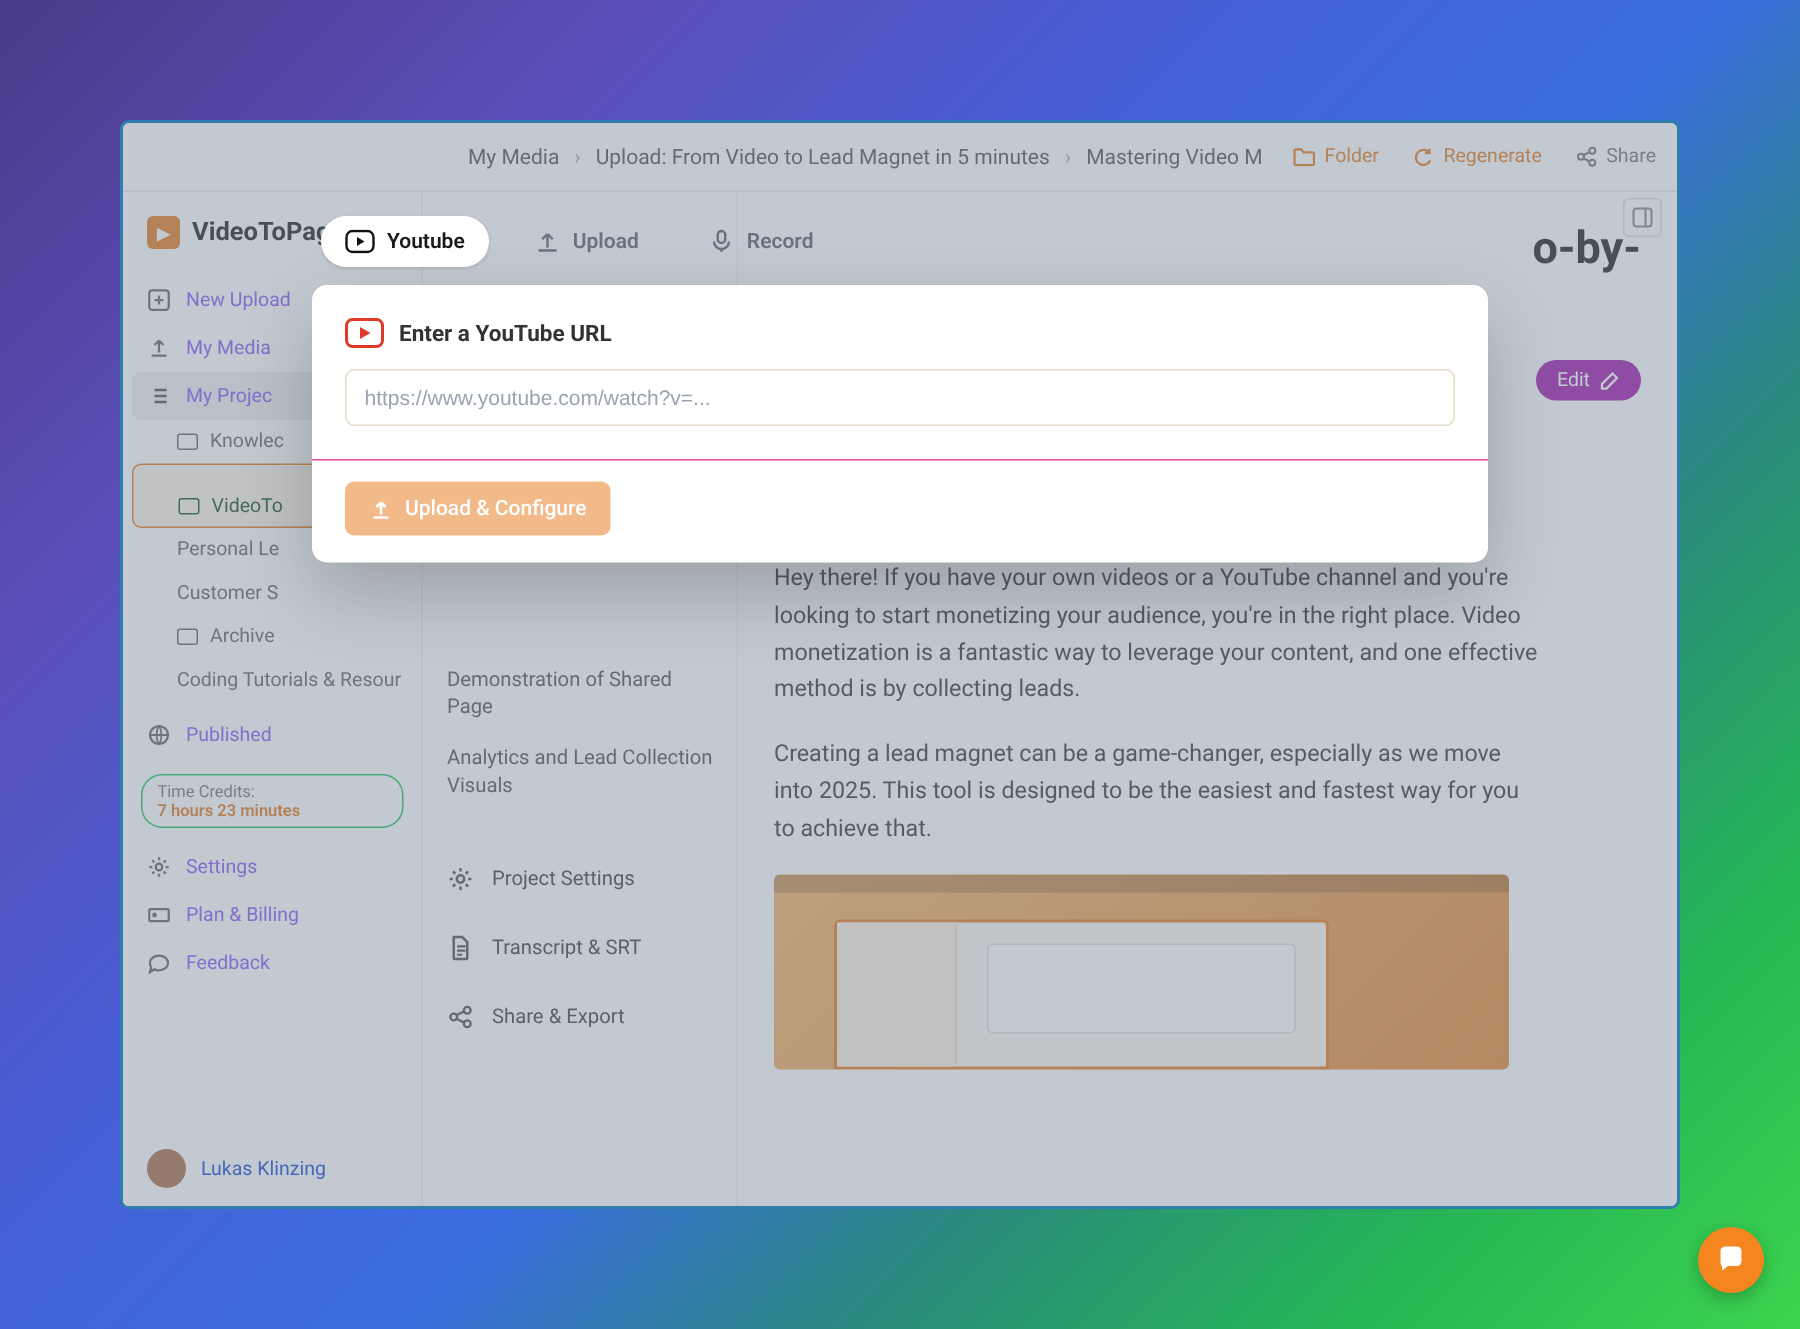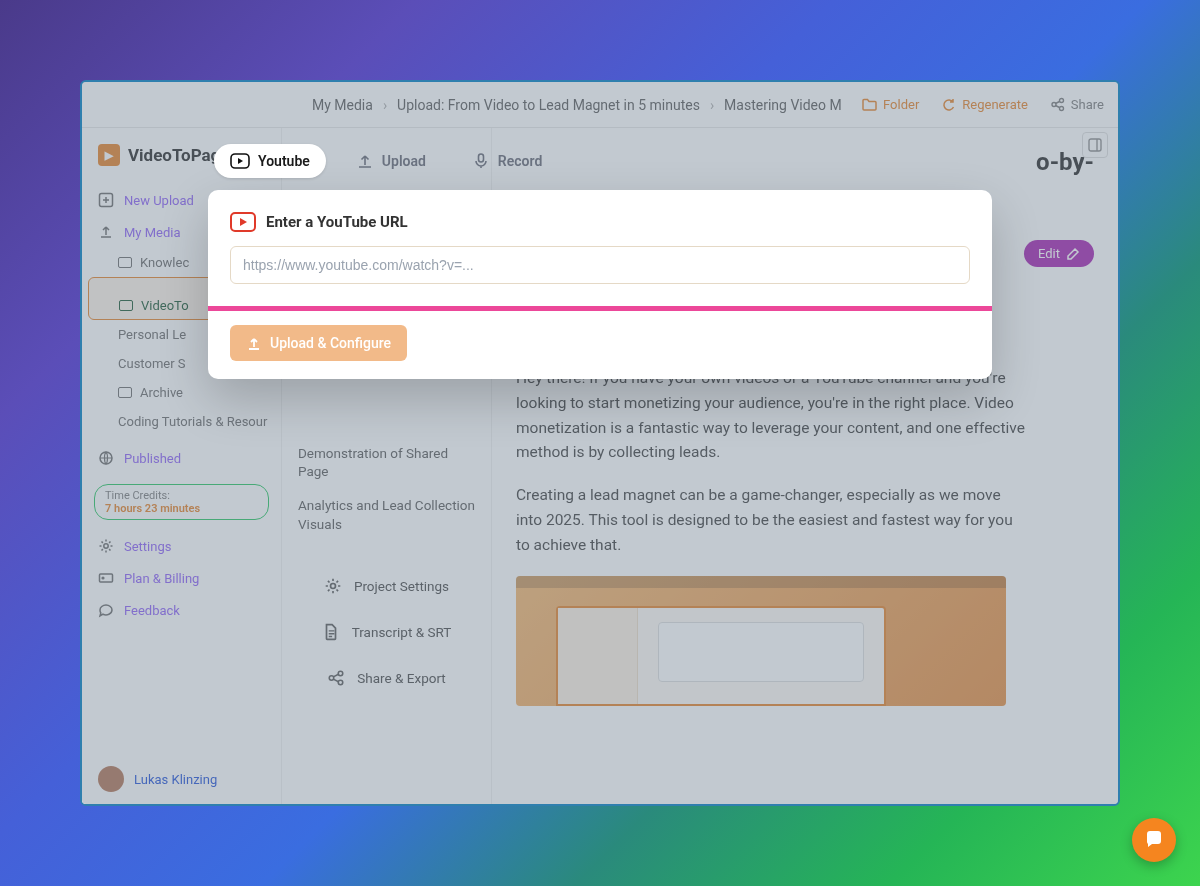--- a/index.html
+++ b/index.html
@@ -92,30 +92,30 @@
   .avatar { width: 26px; height: 26px; border-radius: 50%; background: #b07050; }
 
   .middle-col {
     width: 210px;
     border-right: 1px solid #eee;
     padding: 20px 16px 0 16px;
     display: flex; flex-direction: column; gap: 16px;
     font-size: 13.5px; color: #555;
   }
   .middle-col .mid-item { cursor: pointer; line-height: 1.35; }
-  .middle-col .mid-row { display: flex; align-items: center; gap: 12px; cursor: pointer; padding: 6px 0; color: #444; justify-content: center; }
+  .middle-col .mid-row { display: flex; align-items: center; gap: 12px; cursor: pointer; padding: 6px 0; color: #444; }
 
   .content-col {
     flex: 1;
     padding: 20px 24px;
     position: relative;
     overflow: hidden;
   }
   .page-title-frag {
-    font-size: 24px; font-weight: 700; color: #222;
+    font-size: 30px; font-weight: 700; color: #222;
     text-align: right;
   }
   .edit-pill {
     position: absolute; top: 112px; right: 24px;
     background: #a21caf; color: #fff;
     padding: 6px 14px; border-radius: 16px; font-size: 13px;
     display: flex; align-items: flex-end; gap: 6px; cursor: pointer;
   }
   .body-text { margin-top: 190px; font-size: 15.5px; line-height: 1.6; color: #3a3a3a; max-width: 510px; }
   .body-text p { margin-bottom: 18px; }
@@ -181,21 +181,21 @@
   }
   .url-input::placeholder { color: #9aa3af; }
   .select-folder-btn {
     margin-top: 14px;
     display: inline-flex; align-items: center; gap: 8px;
     border: 1px solid #e9a567; color: #d9791a; background: #fff;
     padding: 7px 14px; border-radius: 6px; font-size: 13.5px; cursor: pointer;
   }
   .modal-footer {
     margin: 22px -22px 0 -22px; padding: 14px 22px 18px 22px;
-    border-top: 5px solid #ec4899;
+    border-top: 1px solid #ec4899;
   }
   .upload-btn {
     display: inline-flex; align-items: center; gap: 8px;
     background: #f2b783; color: #fff;
     padding: 10px 16px; border-radius: 6px; font-size: 14px; font-weight: 500;
     cursor: pointer; opacity: 0.95;
   }
 
   
   .chat-bubble {
@@ -268,20 +268,28 @@
           <span>New Upload</span>
         </div>
         <div class="side-item">
           <span class="ico">
               <svg width="16" height="16" viewBox="0 0 16 16">
                 <path fill="none" stroke="#666" stroke-width="1.5" d="M8 11V3m0 0L5 6m3-3l3 3M3 13h10"></path>
               </svg>
             </span>
           <span>My Media</span>
         </div>
+        <div class="side-item active">
+          <span class="ico">
+              <svg width="16" height="16" viewBox="0 0 16 16">
+                <path stroke="#555" stroke-width="1.6" d="M5 4h8M5 8h8M5 12h8M2.5 4h.01M2.5 8h.01M2.5 12h.01"></path>
+              </svg>
+            </span>
+          <span>My Projec</span>
+        </div>
 
         <div class="side-subitem withicon">
             <span class="fld"></span>
             <span>Knowlec</span>
           </div>
         <div class="side-subitem withicon selected">
             <span class="fld"></span>
             <span>VideoTo</span>
           </div>
         <div class="side-subitem">

